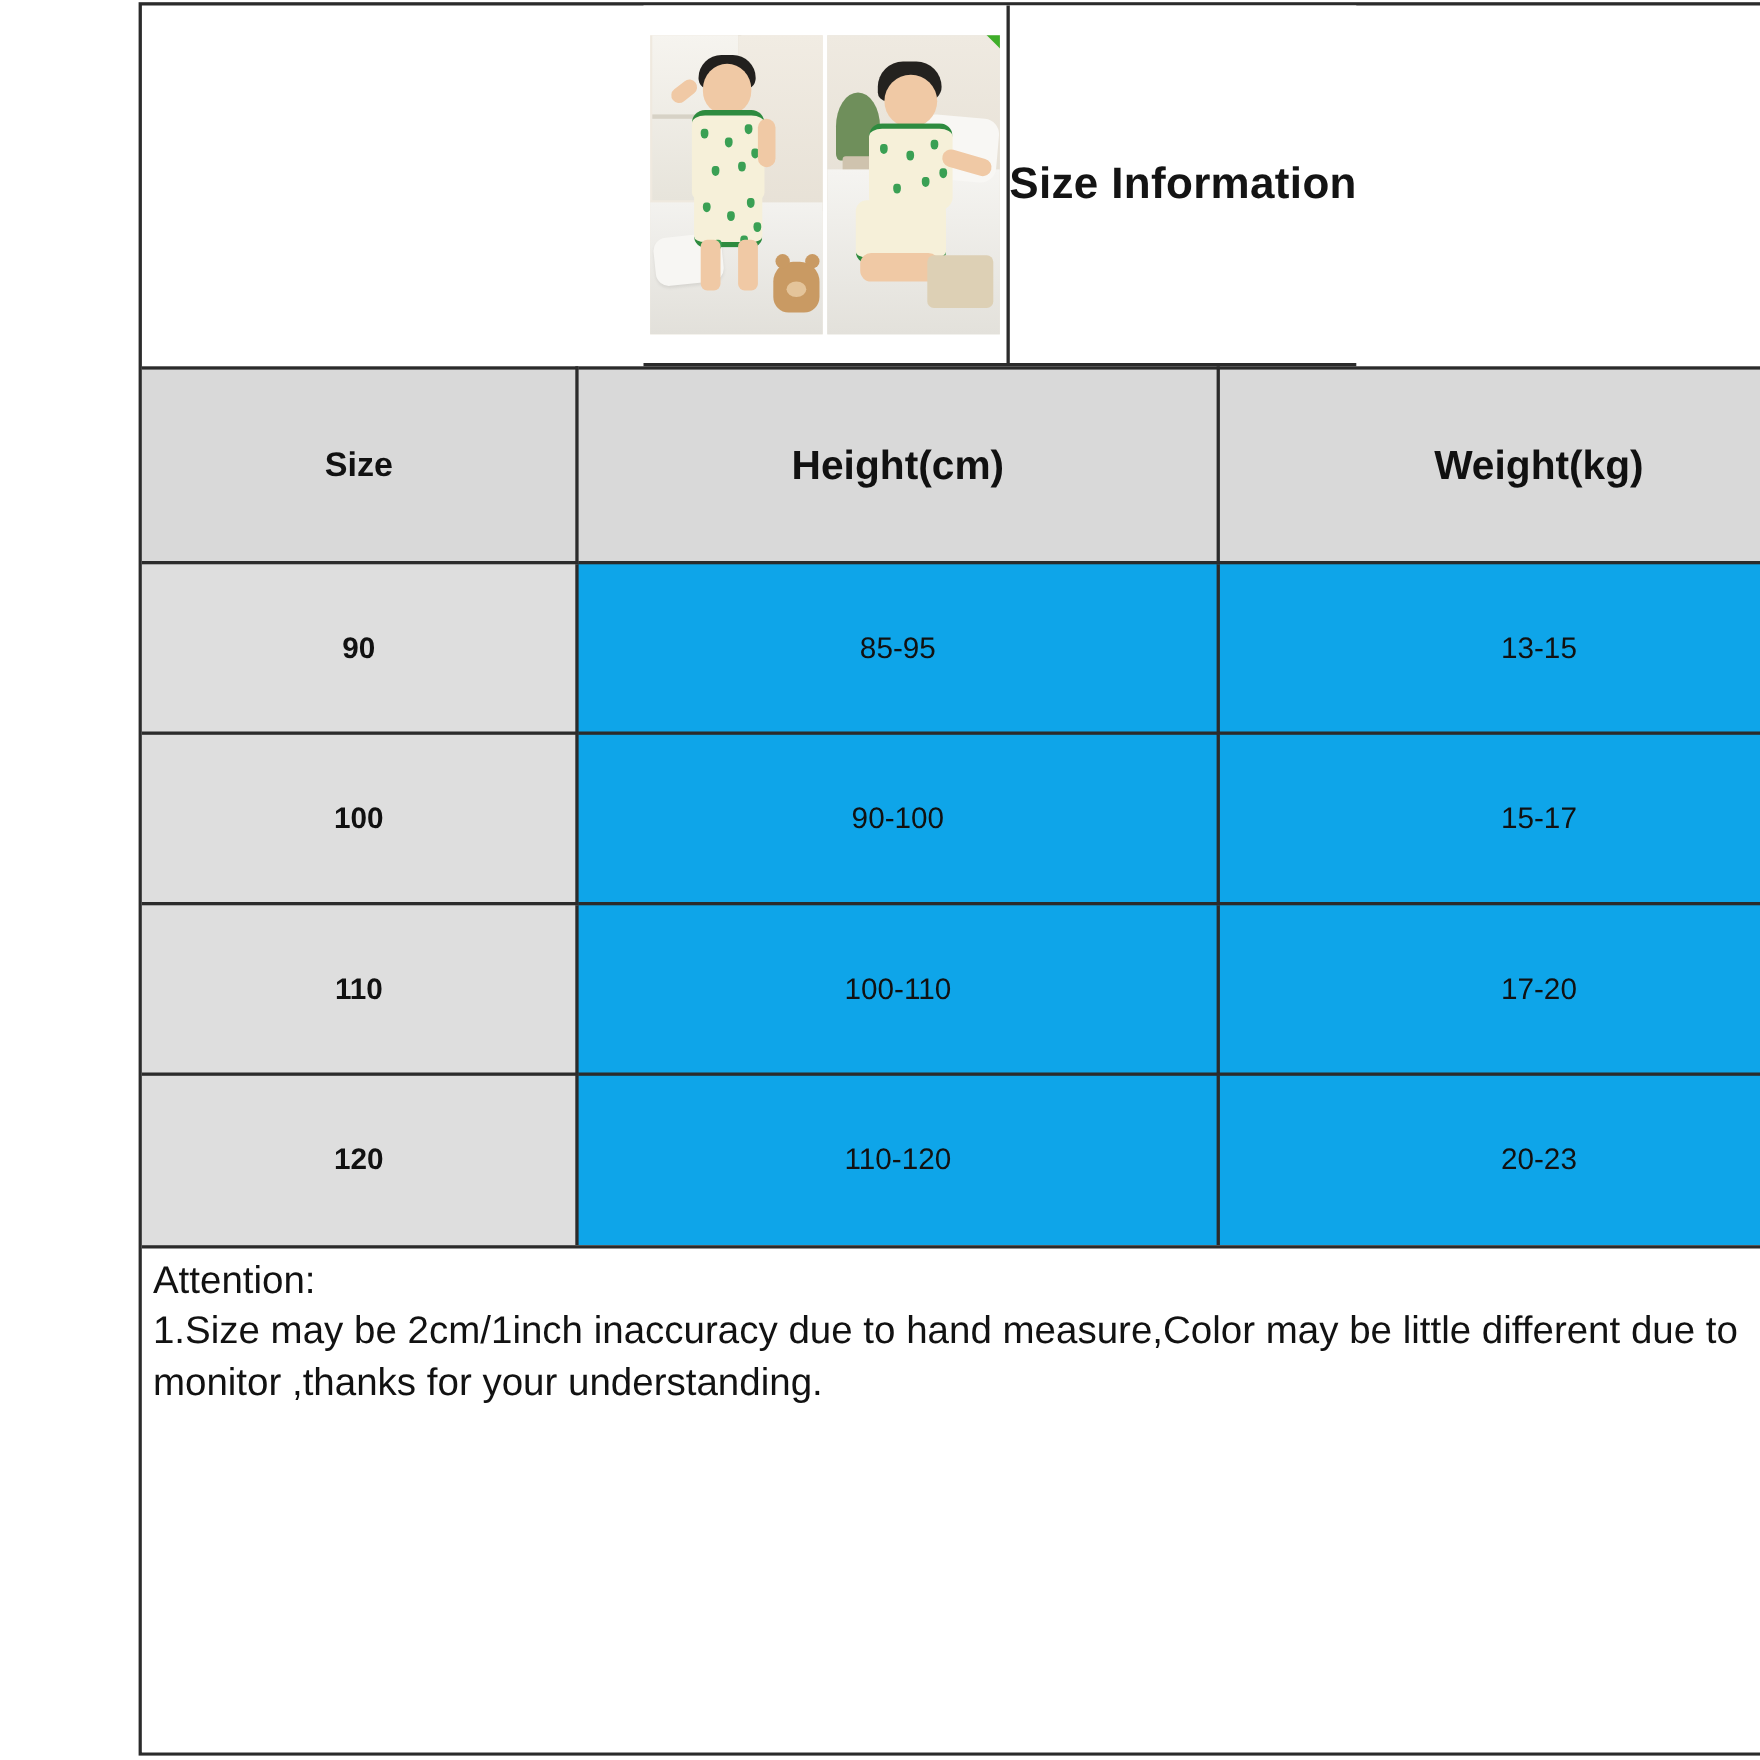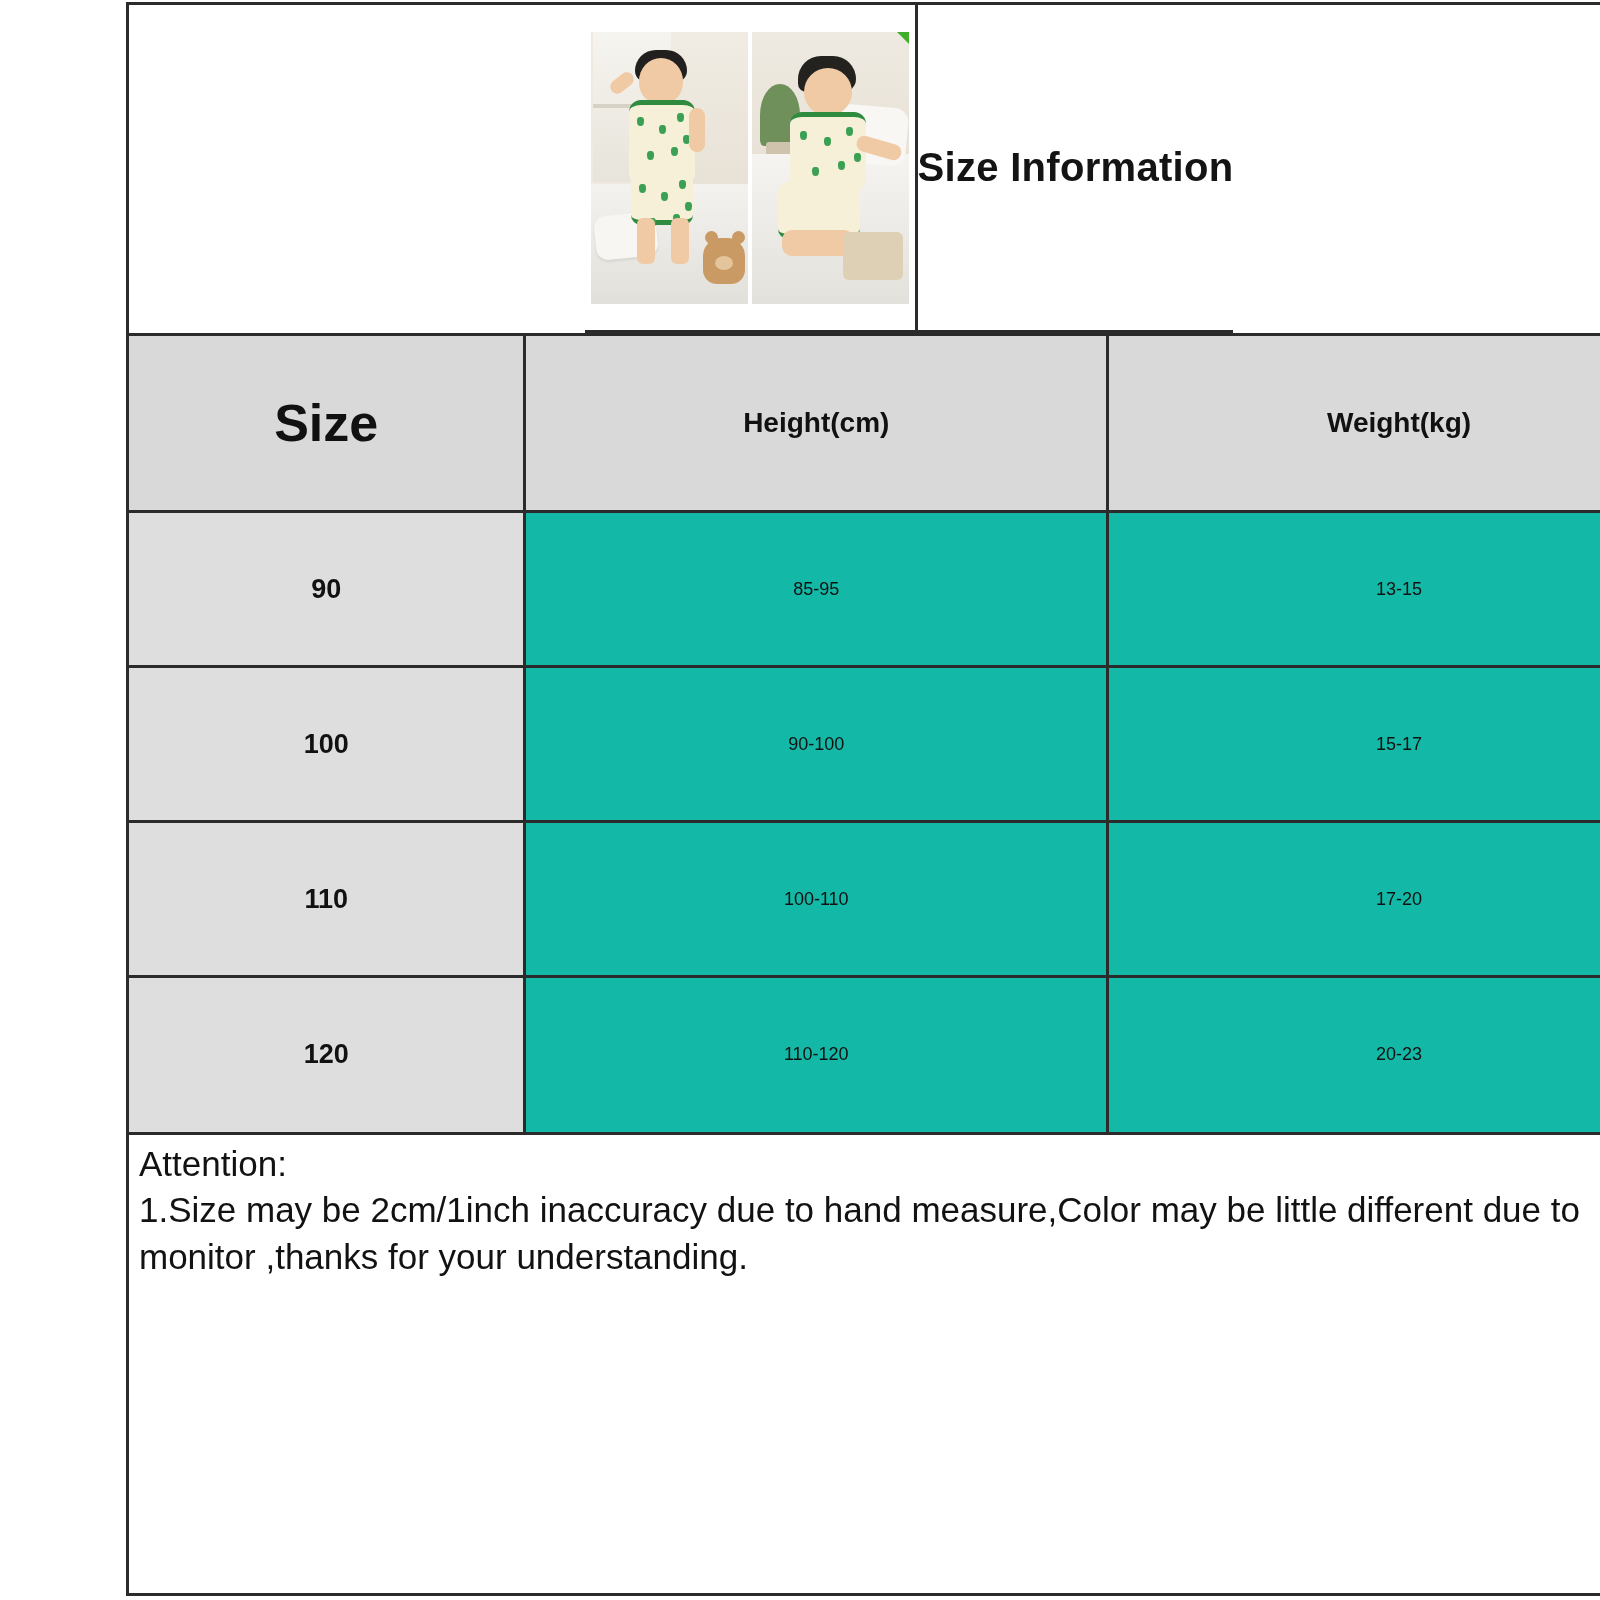--- a/index.html
+++ b/index.html
@@ -328,31 +328,31 @@
   .tbl th:first-child, .tbl td:first-child { border-left: none; }
   .tbl th:last-child, .tbl td:last-child { border-right: none; }
   .col-size { width: 333px; }
   .col-h { width: 490px; }
   .col-w { width: 489px; }
   .head-row th {
     height: 177px;
     background: #d9d9d9;
     font-weight: bold;
   }
-  .head-size { font-size: 52px; }
-  .head-other { font-size: 28px; }
+  .head-size { font-size: 31px; }
+  .head-other { font-size: 37px; }
   .body-row td { height: 155px; }
   .cell-size {
     background: #dedede;
     font-size: 27px;
     font-weight: bold;
   }
   .cell-val {
-    background: #14b8a6;
-    font-size: 18px;
+    background: #0ea5e9;
+    font-size: 27px;
   }
   .body-row:last-child td { border-bottom: none; }
   
   .attention {
     border-top: 3px solid #2b2b2b;
     flex: 1;
     padding: 6px 10px 0 10px;
     box-sizing: border-box;
     background: #ffffff;
   }

